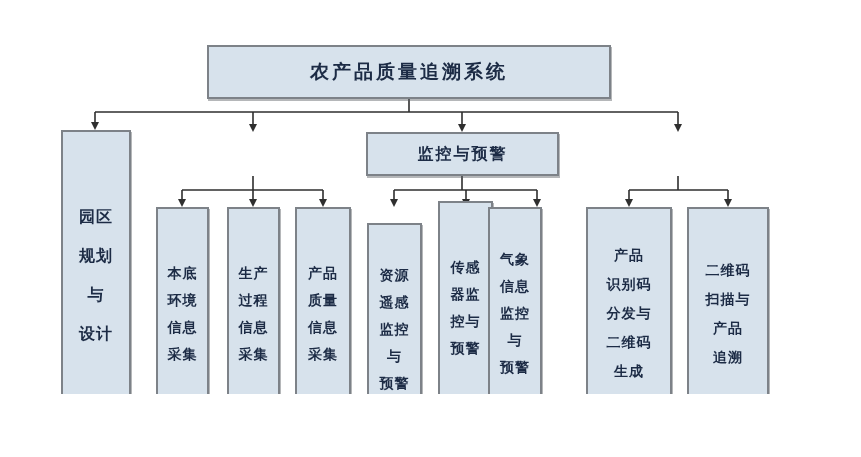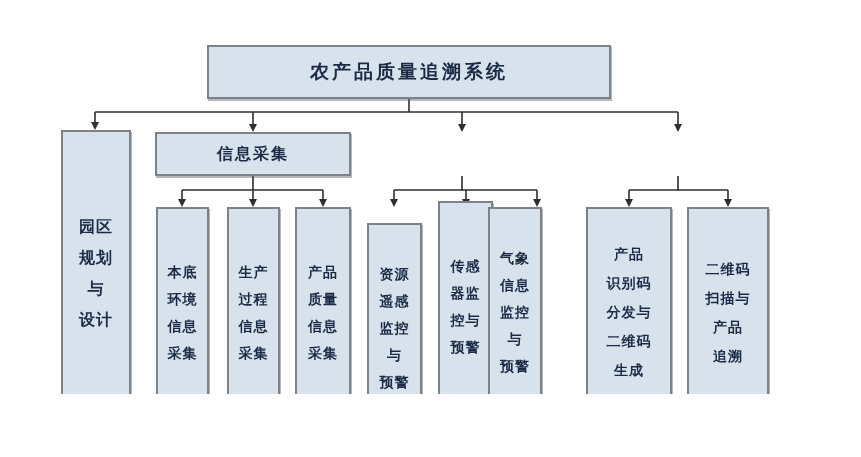--- a/index.html
+++ b/index.html
@@ -1,39 +1,39 @@
 <!DOCTYPE html>
 <html style="--box-fill: #d7e2ec; --box-border: #7d8288; --line-color: #2f2f2f; --text-color: #1c2b45;"><head>
 <meta charset="utf-8">
 <style>
   html,body{margin:0;padding:0;background:#ffffff;}
   .stage{
     position:relative;
     width:861px;height:394px;
     background:#ffffff;
-    font-family:Liberation Mono, monospace;
+    font-family:Liberation Serif, serif;
     overflow:hidden;
   }
   .box{
     position:absolute;
     box-sizing:border-box;
     background:var(--box-fill,#d7e2ec);
     border:2px solid var(--box-border,#7d8288);
     box-shadow:1px 2px 0 rgba(90,95,100,.45);
     display:flex;
     align-items:center;
     justify-content:center;
     text-align:center;
     white-space:pre-line;
     font-weight:bold;
     color:var(--text-color,#1c2b45);
   }
   .box.root{font-size:19px;letter-spacing:3px;}
   .box.header{font-size:16px;letter-spacing:2px;}
-  .box.tall{font-size:16px;line-height:31px;letter-spacing:1px;}
+  .box.tall{font-size:16px;line-height:39px;letter-spacing:1px;}
   .box.leaf{font-size:14px;line-height:27px;letter-spacing:1px;}
   .box.leafwide{font-size:14px;line-height:29px;letter-spacing:1px;}
   svg.wires{position:absolute;left:0;top:0;pointer-events:none;}
   svg.wires path{stroke:var(--line-color,#2f2f2f);stroke-width:1.6;fill:none;}
   svg.wires polygon{fill:var(--line-color,#2f2f2f);stroke:none;}
 </style>
 </head>
 <body>
 
 <div class="stage">
@@ -61,22 +61,22 @@
     <polygon points="724,199 732,199 728,207"></polygon>
   </svg>
 
   <div class="box root" style="left:207px;top:45px;width:404px;height:54px">农产品质量追溯系统</div>
 
   <div class="box tall" style="left:61px;top:130px;width:70px;height:290px">园区
 规划
 与
 设计</div>
 
-  <div class="box header" style="left:155px;top:132px;width:196px;height:44px">信息采集</div>
 
+  <div class="box header" style="left:366px;top:132px;width:193px;height:44px">监控与预警</div>
 
 
   <div class="box leaf" style="left:156px;top:207px;width:53px;height:213px">本底
 环境
 信息
 采集</div>
 
   <div class="box leaf" style="left:227px;top:207px;width:53px;height:213px">生产
 过程
 信息

